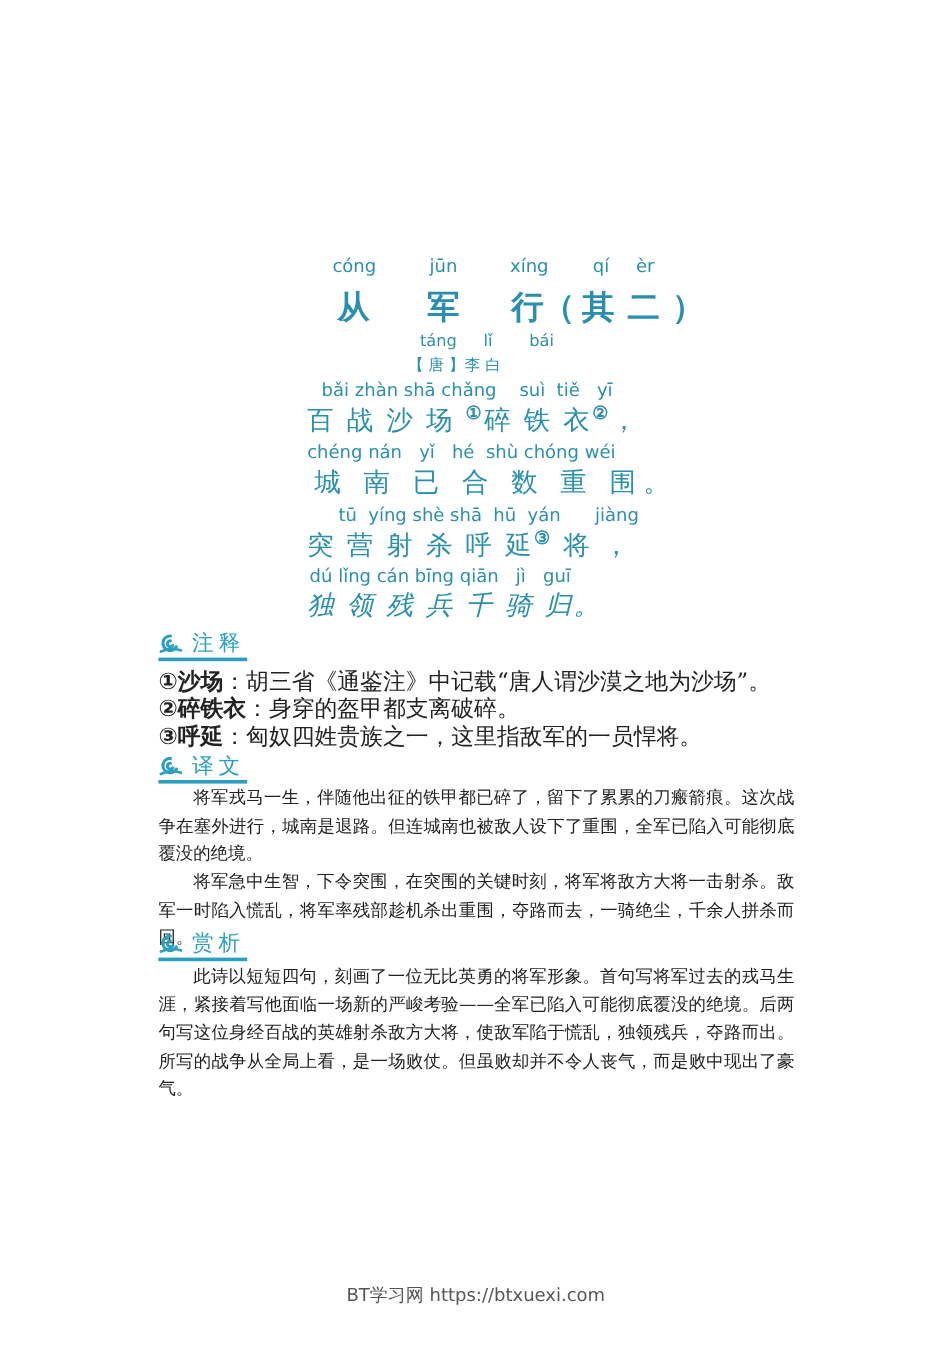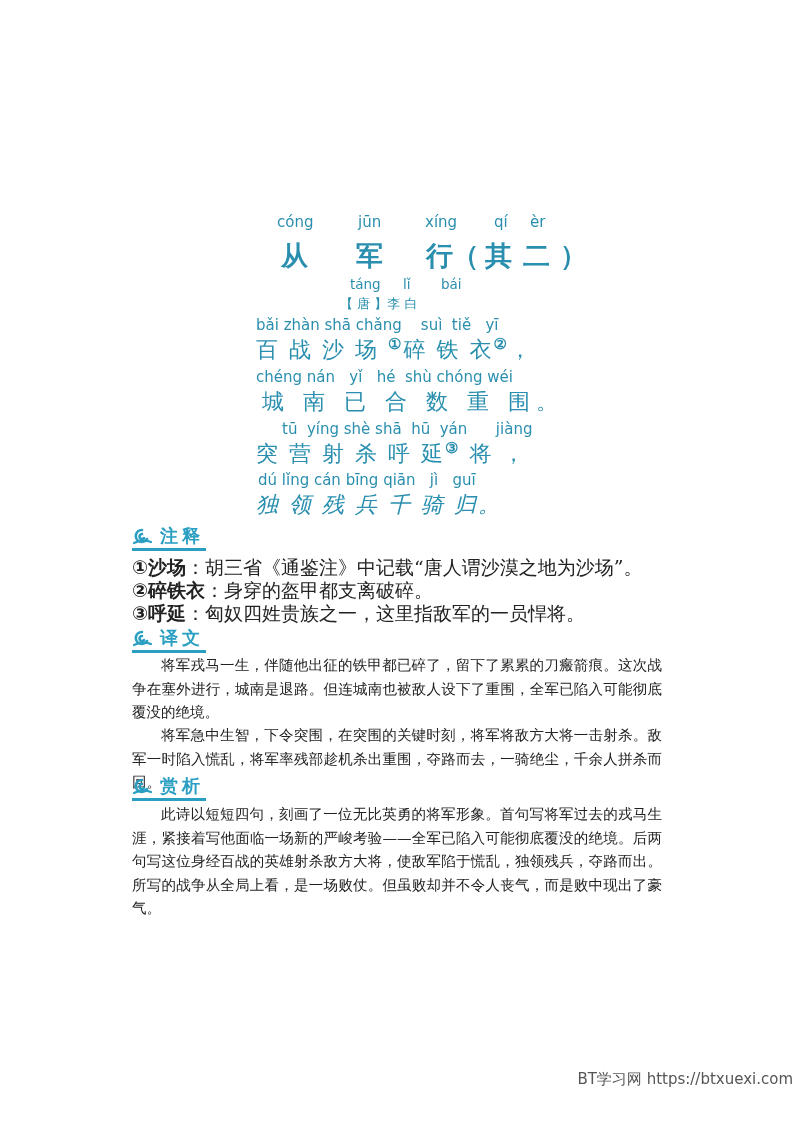--- a/index.html
+++ b/index.html
@@ -7,25 +7,25 @@
          font-family:"DejaVu Serif", "Liberation Serif", serif; color:#222; }
   .abs { position:absolute; white-space:nowrap; }
   .py { font-family:"DejaVu Sans", "Liberation Sans", sans-serif; color:#2a8fae; font-size:15px; }
   .hz { font-family:"DejaVu Serif", "Liberation Serif", serif; color:#2a8fae; font-size:22px; letter-spacing:2px; }
   .title-hz { font-size:27px; font-weight:bold; letter-spacing:0; }
   .author { font-size:13px; color:#2a8fae; }
   .circ { font-size:15px; vertical-align:super; color:#2a8fae; font-weight:bold; }
   .sec { position:absolute; left:132px; height:24px; display:flex; align-items:center; }
   .sec .line { position:absolute; left:0; bottom:-3px; width:74px; height:3px; background:#2a9fc2; }
   .sec .icon { width:20px; height:18px; margin-right:8px; }
-  .sec .label { font-family:"DejaVu Sans", "Liberation Sans", sans-serif; color:#2a9fc2; font-size:18px; font-weight:bold; letter-spacing:4px; }
+  .sec .label { font-family:"DejaVu Sans", "Liberation Sans", sans-serif; color:#2a9fc2; font-size:18px; font-weight:normal; letter-spacing:4px; }
   .note { position:absolute; left:132px; font-size:19px; color:#222; }
   .note b { font-family:"DejaVu Sans", "Liberation Sans", sans-serif; font-weight:bold; }
   .para { position:absolute; left:132px; width:530px; font-size:14.5px; line-height:23.5px; text-indent:2em; text-align:justify; color:#222; }
-  .footer { position:absolute; left:0; width:793px; top:1070px; text-align:right; font-family:"DejaVu Sans", "Liberation Sans", sans-serif; font-size:15px; color:#555; }
+  .footer { position:absolute; left:0; width:793px; top:1070px; text-align:center; font-family:"DejaVu Sans", "Liberation Sans", sans-serif; font-size:15px; color:#555; }
 </style>
 </head>
 <body>
 
 <div class="abs py" style="top:213px; left:0; width:793px; height:20px;">
   <span class="abs" style="left:277px">cóng</span>
   <span class="abs" style="left:358px">jūn</span>
   <span class="abs" style="left:425px">xíng</span>
   <span class="abs" style="left:494px">qí</span>
   <span class="abs" style="left:530px">èr</span>
@@ -43,21 +43,21 @@
 
 <div class="abs py" style="top:276px; left:0; width:664px; height:18px; font-size:13.5px;padding-left:16px;">
   <span class="abs" style="left:350px">táng</span>
   <span class="abs" style="left:403px">lǐ</span>
   <span class="abs" style="left:441px">bái</span>
 </div>
 <div class="abs author" style="top:295px; left:340px;">
   <span>【 唐 】</span><span>李  白</span>
 </div>
 
-<div class="abs py" style="top:316px; left:256px; white-space:pre;text-align:right;">bǎi zhàn shā chǎng    suì  tiě   yī</div>
+<div class="abs py" style="top:316px; left:268px; white-space:pre;text-align:right;">bǎi zhàn shā chǎng    suì  tiě   yī</div>
 <div class="abs hz" style="top:335px; left:256px;">
   <span>百 战 沙 场</span>
   <span class="circ">①</span><span>碎 铁 衣</span><span class="circ">②</span><span>，</span>
 </div>
 
 <div class="abs py" style="top:368px; left:256px; white-space:pre;">chéng nán   yǐ   hé  shù chóng wéi</div>
 <div class="abs hz" style="top:387px; left:262px; letter-spacing:6px;">
   <span>城 南 已 合 数 重 围</span><span>。</span>
 </div>
 

